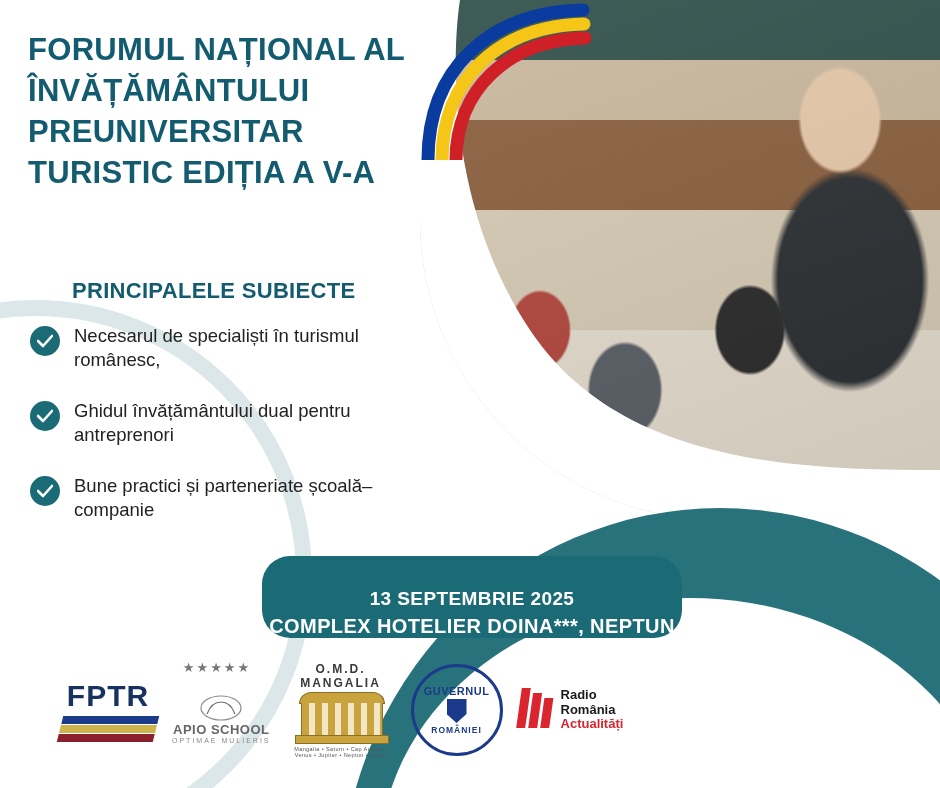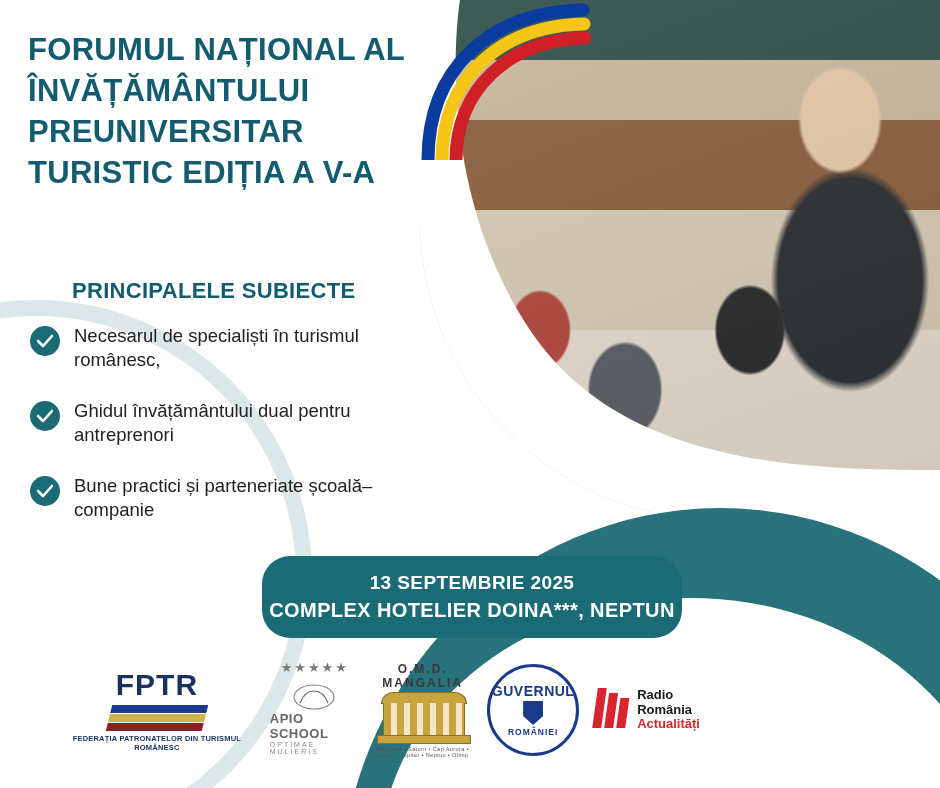--- a/index.html
+++ b/index.html
@@ -174,21 +174,21 @@
     left: 262px;
     top: 556px;
     width: 420px;
     height: 82px;
     background: #1b6b77;
     border-radius: 28px;
     color: #ffffff;
     display: flex;
     flex-direction: column;
     align-items: center;
-    justify-content: center;
+    justify-content: flex-end;
   }
   .pill-date {
     font-size: 19px;
     font-weight: bold;
     letter-spacing: 0.4px;
     margin-bottom: 5px;
   }
   .pill-venue {
     font-size: 20px;
     font-weight: bold;
@@ -315,21 +315,21 @@
     border-radius: 50%;
     border: 3px solid #1b3a8a;
     position: relative;
     display: flex;
     flex-direction: column;
     align-items: center;
     justify-content: center;
     color: #1b3a8a;
   }
   .guvern-top {
-    font-size: 14px;
+    font-size: 11px;
     font-weight: bold;
     letter-spacing: 0.5px;
     margin-bottom: 2px;
   }
   .guvern-crest {
     width: 20px;
     height: 24px;
     background: #1b3a8a;
     clip-path: polygon(0 0, 100% 0, 100% 62%, 50% 100%, 0 62%);
   }
@@ -431,21 +431,20 @@
   <div class="pill">
     <div class="pill-date">13 SEPTEMBRIE 2025</div>
     <div class="pill-venue">COMPLEX HOTELIER DOINA***,  NEPTUN</div>
   </div>
 
   <div class="logos">
 
     <div class="logo">
       <div class="fptr-word">FPTR</div>
       <div class="fptr-bars"></div>
-      <div class="fptr-sub">FEDERAȚIA PATRONATELOR DIN TURISMUL ROMÂNESC</div>
     </div>
 
     <div class="logo">
       <div class="apio-stars">★★★★★</div>
       <div style="height:16px"></div>
       <svg width="60" height="30" viewBox="0 0 60 30">
         <ellipse cx="30" cy="16" rx="20" ry="12" fill="none" stroke="#8a8a8a" stroke-width="1.2"></ellipse>
         <path d="M16,22 C22,6 38,6 44,22" fill="none" stroke="#6f6f6f" stroke-width="1.2"></path>
       </svg>
       <div class="apio-name">APIO SCHOOL</div>

